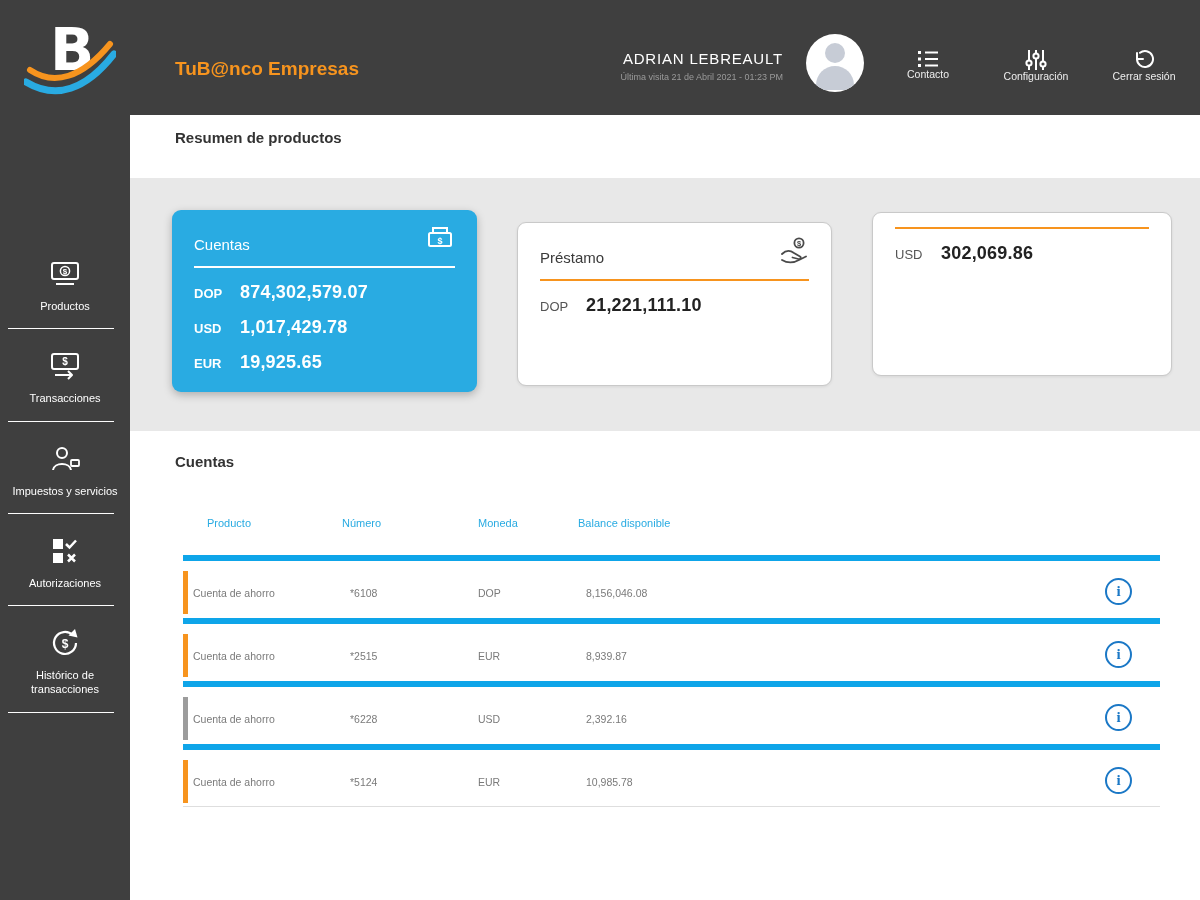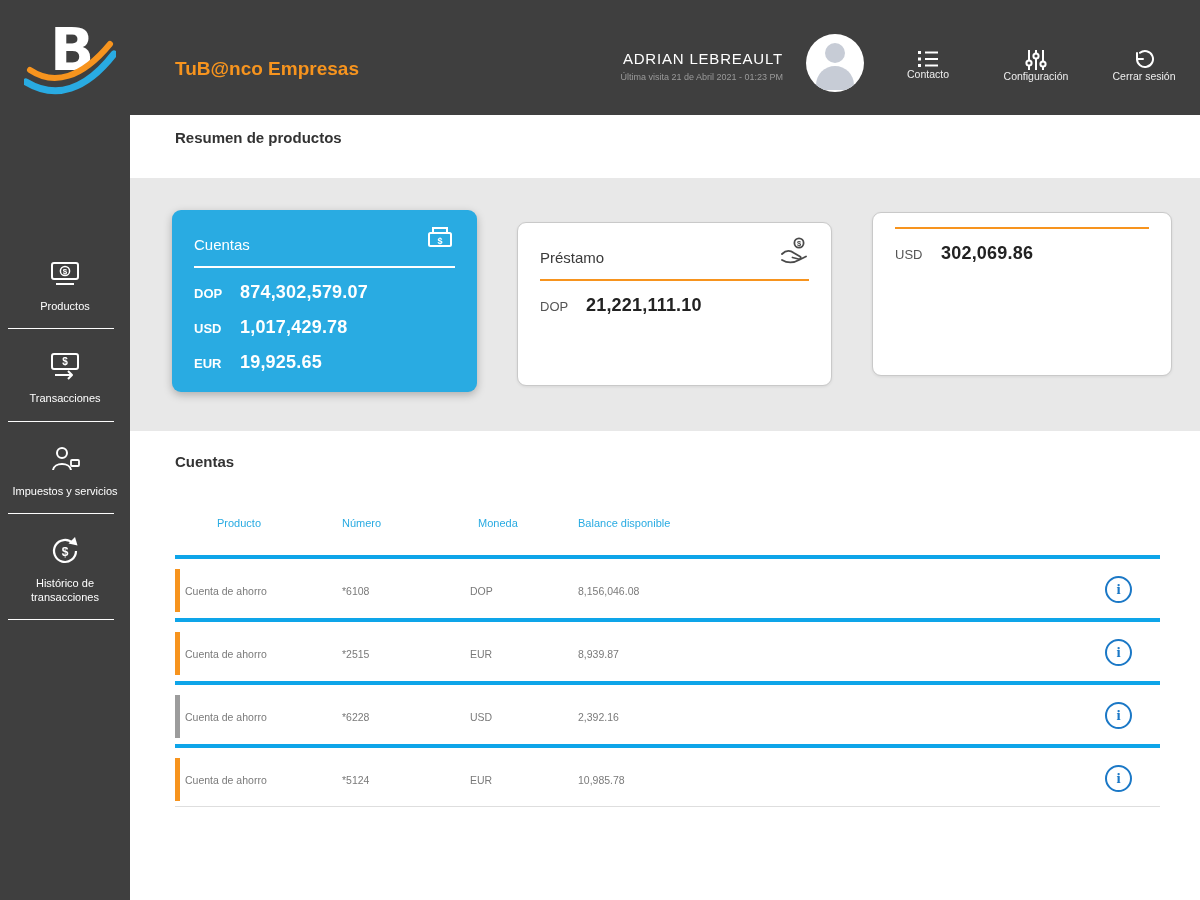--- a/index.html
+++ b/index.html
@@ -48,24 +48,24 @@
   .bal-row { display:flex; align-items:baseline; margin-top:14px; }
   .cur { font-size:13px; width:46px; font-weight:600; }
   .card-white .cur { color:#555; font-weight:400; }
   .amt { font-size:18px; font-weight:bold; letter-spacing:0.2px; }
   .card-white .amt { color:#222; }
 
   
   .accounts-title { position:absolute; left:45px; top:338px; font-size:15px; font-weight:bold; color:#333; }
   .table-head { position:absolute; left:45px; top:402px; width:985px; height:18px; }
   .table-head span { position:absolute; font-size:11px; color:#29abe2; cursor:pointer; }
-  .col-producto { left:17px;padding-left:25px; } .col-numero { left:167px; } .col-moneda { left:303px; } .col-balance { left:403px; }
+  .col-producto { left:7px;padding-left:25px; } .col-numero { left:167px; } .col-moneda { left:303px; } .col-balance { left:403px; }
 
   .rows { position:absolute; left:45px; top:440px; width:985px; }
-  .acct-row { position:relative; height:63px; border-top:4px solid #0ea5e9; cursor:pointer; }
+  .acct-row { position:relative; height:63px; border-top:6px solid #0ea5e9; cursor:pointer;margin-left:8px; }
   .rows .acct-row:last-child { border-bottom:1px solid #dedede; }
   .row-bar { position:absolute; left:0; top:10px; width:5px; height:43px; background:#f7941e; }
   .cell { position:absolute; top:26px; font-size:10.5px; color:#7a7a7a; }
   .cell-product { left:10px; } .cell-number { left:167px; } .cell-currency { left:295px; } .cell-balance { left:403px; }
   .info-icon { position:absolute; right:28px; top:17px; width:27px; height:27px; border:2.5px solid #1b78c6; border-radius:50%; color:#1b78c6; display:flex; align-items:center; justify-content:center; cursor:pointer; background:#fff; }
   .info-icon::after { content:"i"; font-family:"Liberation Serif", serif; font-size:15px; font-weight:bold; }
 </style>
 </head>
 <body>
 
@@ -161,20 +161,31 @@
         <span class="side-icon">
           <svg width="32" height="30" viewBox="0 0 32 30">
             <circle cx="13" cy="9" r="5" fill="none" stroke="#fff" stroke-width="2"></circle>
             <path d="M4,26 c1,-8 17,-8 18,0" fill="none" stroke="#fff" stroke-width="2"></path>
             <rect x="22" y="16" width="8" height="6" rx="1" fill="none" stroke="#fff" stroke-width="1.8"></rect>
           </svg>
         </span>
         <span class="side-label">Impuestos y servicios</span>
       </div>
 
+      <div class="side-item">
+        <span class="side-icon">
+          <svg width="32" height="30" viewBox="0 0 32 30">
+            <rect x="4" y="3" width="10" height="10" fill="#fff"></rect>
+            <path d="M17,8 l3.5,3.5 L27,4.5" fill="none" stroke="#fff" stroke-width="2.5"></path>
+            <rect x="4" y="17" width="10" height="10" fill="#fff"></rect>
+            <path d="M19,18.5 l7,7 M26,18.5 l-7,7" fill="none" stroke="#fff" stroke-width="2.5"></path>
+          </svg>
+        </span>
+        <span class="side-label">Autorizaciones</span>
+      </div>
 
       <div class="side-item">
         <span class="side-icon">
           <svg width="32" height="32" viewBox="0 0 32 32">
             <path d="M27,16 a11,11 0 1 1 -3.2,-7.8" fill="none" stroke="#fff" stroke-width="2.2"></path>
             <polygon points="26,2 28.5,10.5 19.5,8.5" fill="#fff"></polygon>
             <text x="16" y="20.5" text-anchor="middle" font-size="12" font-weight="bold" fill="#fff">$</text>
           </svg>
         </span>
         <span class="side-label">Histórico de transacciones</span>

